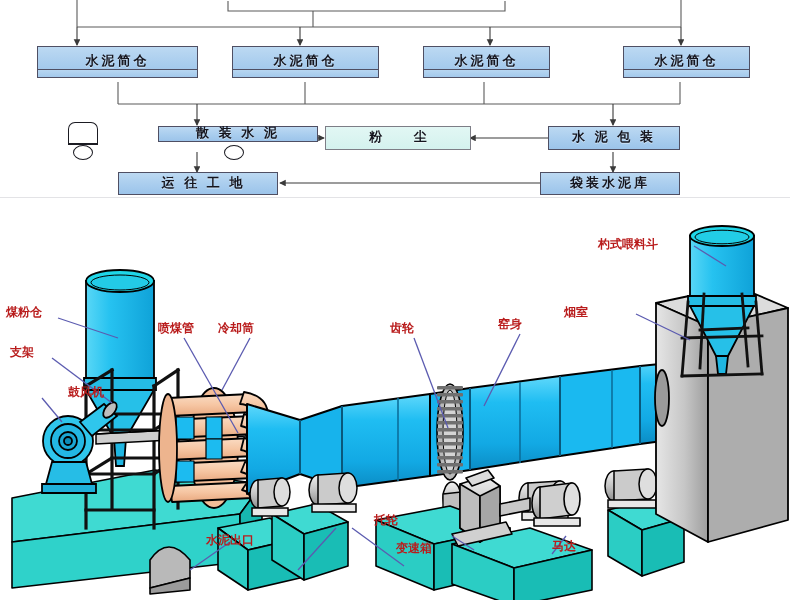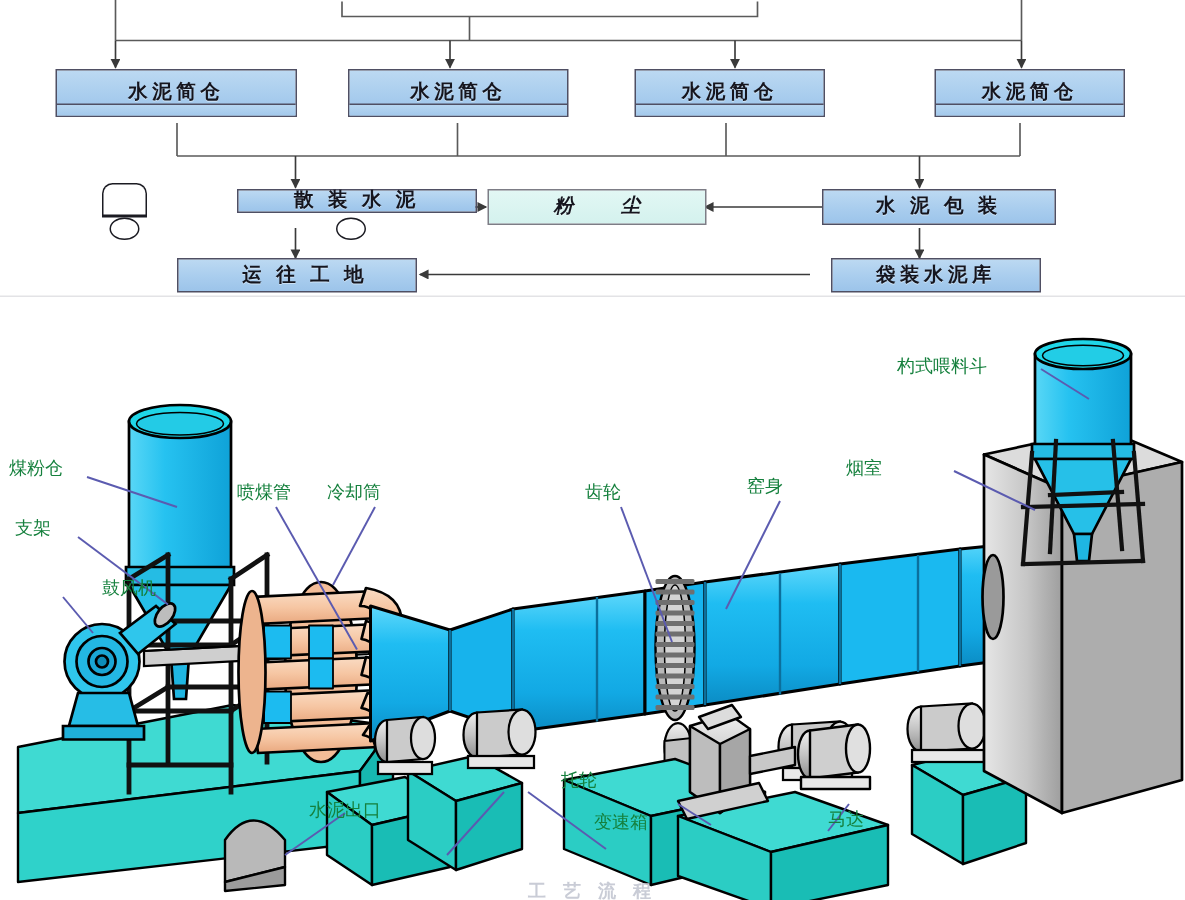--- a/index.html
+++ b/index.html
@@ -62,23 +62,23 @@
 
   
   #divider{position:absolute;left:0;top:197px;width:790px;height:1px;background:#e3e3e6;}
 
   
   #illustration{position:absolute;left:0;top:198px;width:790px;height:402px;background:#fff;}
   #illus-svg{position:absolute;left:0;top:0;}
 
   .cal{
     position:absolute;
-    color:#15803d;
+    color:#b91c1c;
     font-size:12px;
-    font-weight:400;
+    font-weight:700;
     white-space:nowrap;
     letter-spacing:0px;
     font-family:"Liberation Sans","DejaVu Sans",sans-serif;
   }
   .caption-bottom{
     position:absolute;left:0;top:586px;width:790px;text-align:center;
     color:#c9ccd6;font-size:12px;font-weight:700;letter-spacing:4px;
     overflow:hidden;height:14px;
   }
 </style>
@@ -158,33 +158,33 @@
 
     <div id="truck-cab"></div>
     <div id="truck-cab-base"></div>
     <div class="wheel" style="left:73px;top:145px;"></div>
     <div class="wheel" style="left:224px;top:145px;"></div>
 
     <div class="fc-box" style="left:118px;top:126px;width:160px;height:16px;margin-left:40px;">
       <span class="lbl">散 装 水 泥</span>
     </div>
 
-    <div class="fc-box dust" style="left:325px;top:126px;width:146px;height:24px;font-style:italic;">
+    <div class="fc-box dust" style="left:325px;top:126px;width:146px;height:24px;">
       <span class="lbl">粉  尘</span>
     </div>
 
-    <div class="fc-box" style="left:548px;top:126px;width:156px;height:24px;">
+    <div class="fc-box" style="left:548px;top:126px;width:132px;height:24px;">
       <span class="lbl">水 泥 包 装</span>
     </div>
 
     <div class="fc-box" style="left:118px;top:172px;width:160px;height:23px;padding-left:11px;">
       <span class="lbl">运 往 工 地</span>
     </div>
 
-    <div class="fc-box" style="left:540px;top:172px;width:140px;height:23px;margin-left:14px;">
+    <div class="fc-box" style="left:540px;top:172px;width:140px;height:23px;">
       <span class="lbl">袋装水泥库</span>
     </div>
   </div>
 
   <div id="divider"></div>
 
   <div id="illustration">
     <svg id="illus-svg" width="790" height="402" viewBox="0 0 790 402">
       <defs>
         <linearGradient id="gKiln" x1="0" y1="0" x2="0" y2="1">
@@ -510,15 +510,14 @@
     <span class="cal" style="left:390px;top:122px;">齿轮</span>
     <span class="cal" style="left:498px;top:118px;">窑身</span>
     <span class="cal" style="left:326px;top:314px;margin-left:48px;">托轮</span>
     <span class="cal" style="left:396px;top:342px;">变速箱</span>
     <span class="cal" style="left:552px;top:340px;">马达</span>
     <span class="cal" style="left:598px;top:38px;">杓式喂料斗</span>
     <span class="cal" style="left:564px;top:106px;">烟室</span>
     <span class="cal" style="left:206px;top:334px;text-align:right;">水泥出口</span>
   </div>
 
-  <div class="caption-bottom">工 艺 流 程</div>
 
 </div>
 
 </body></html>

